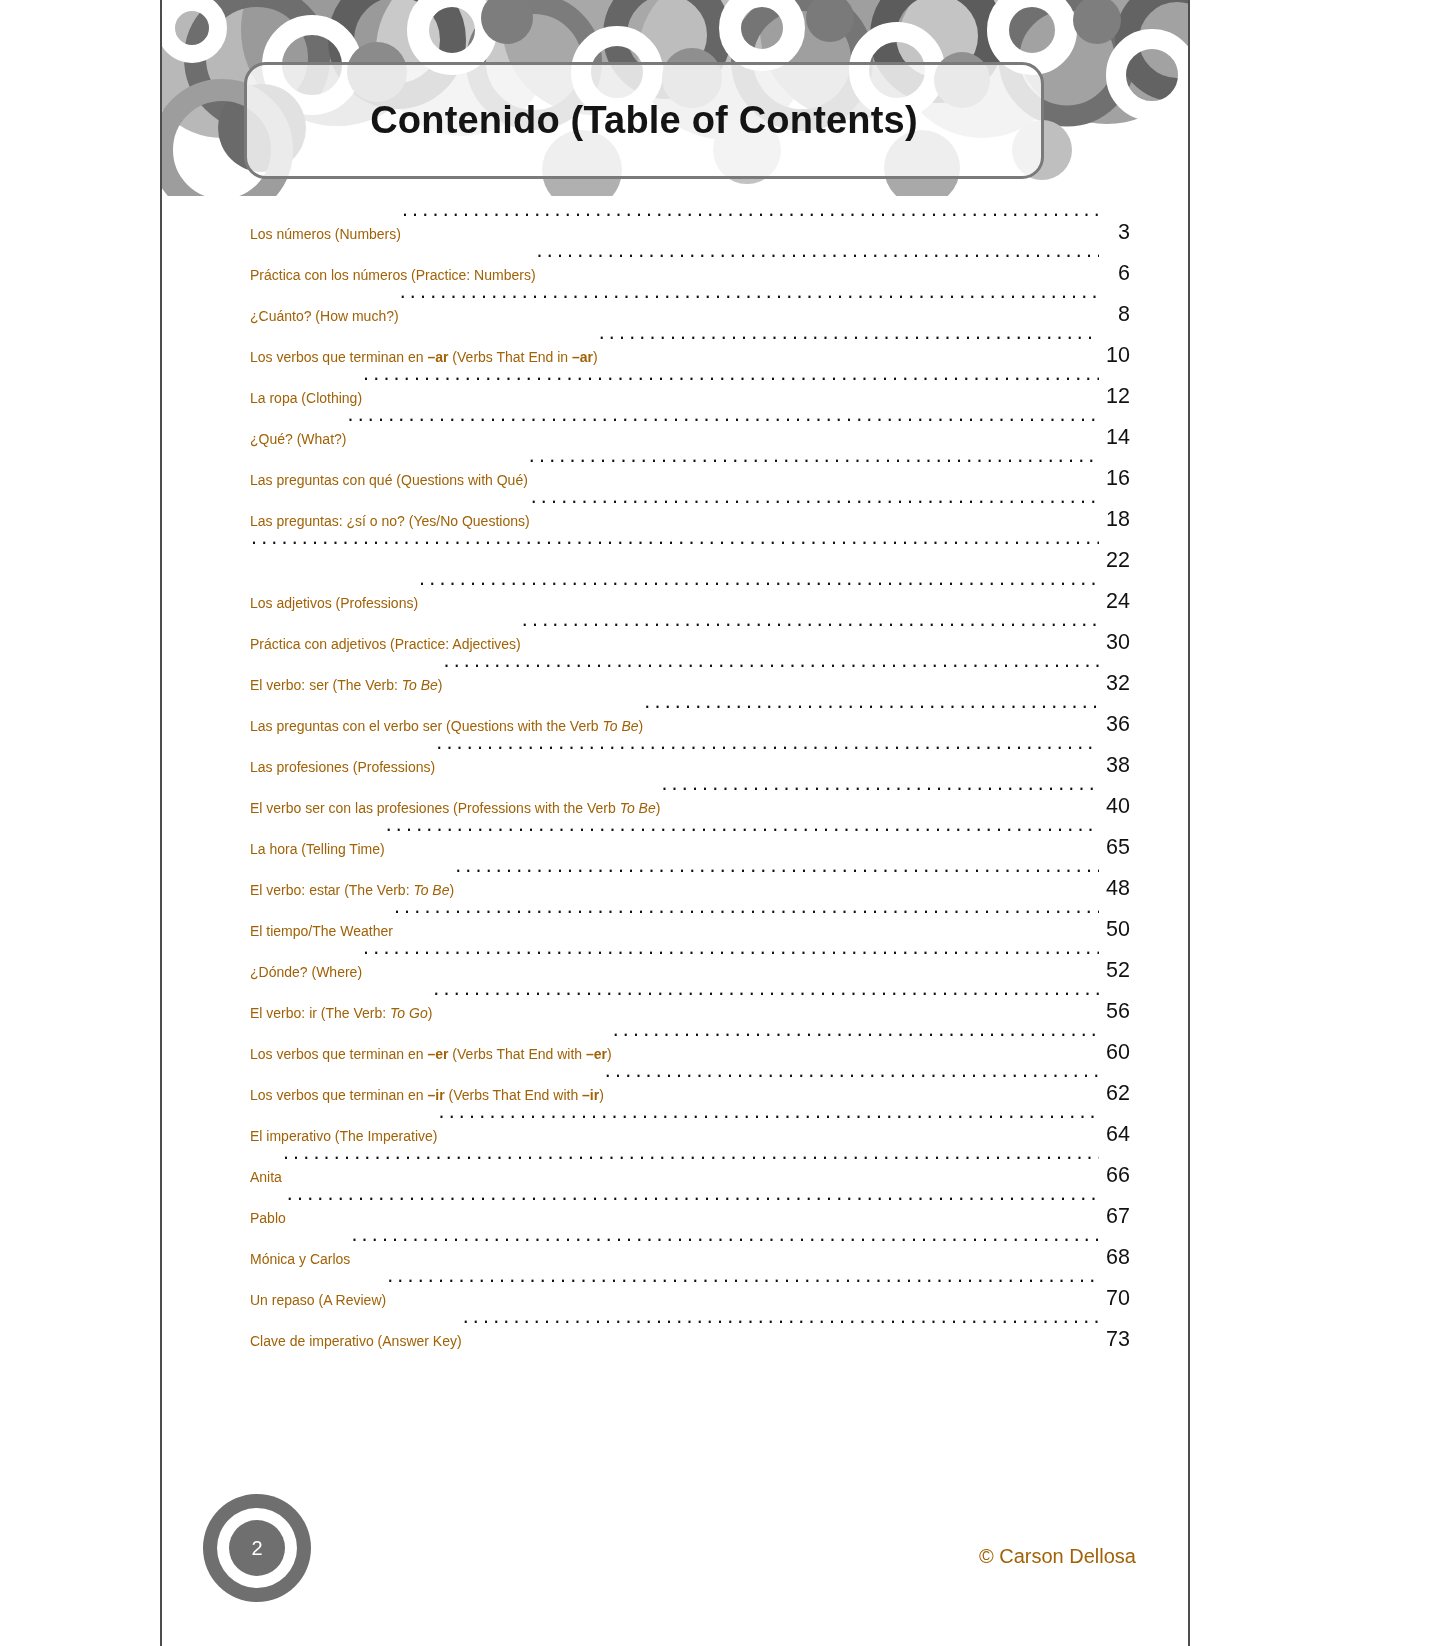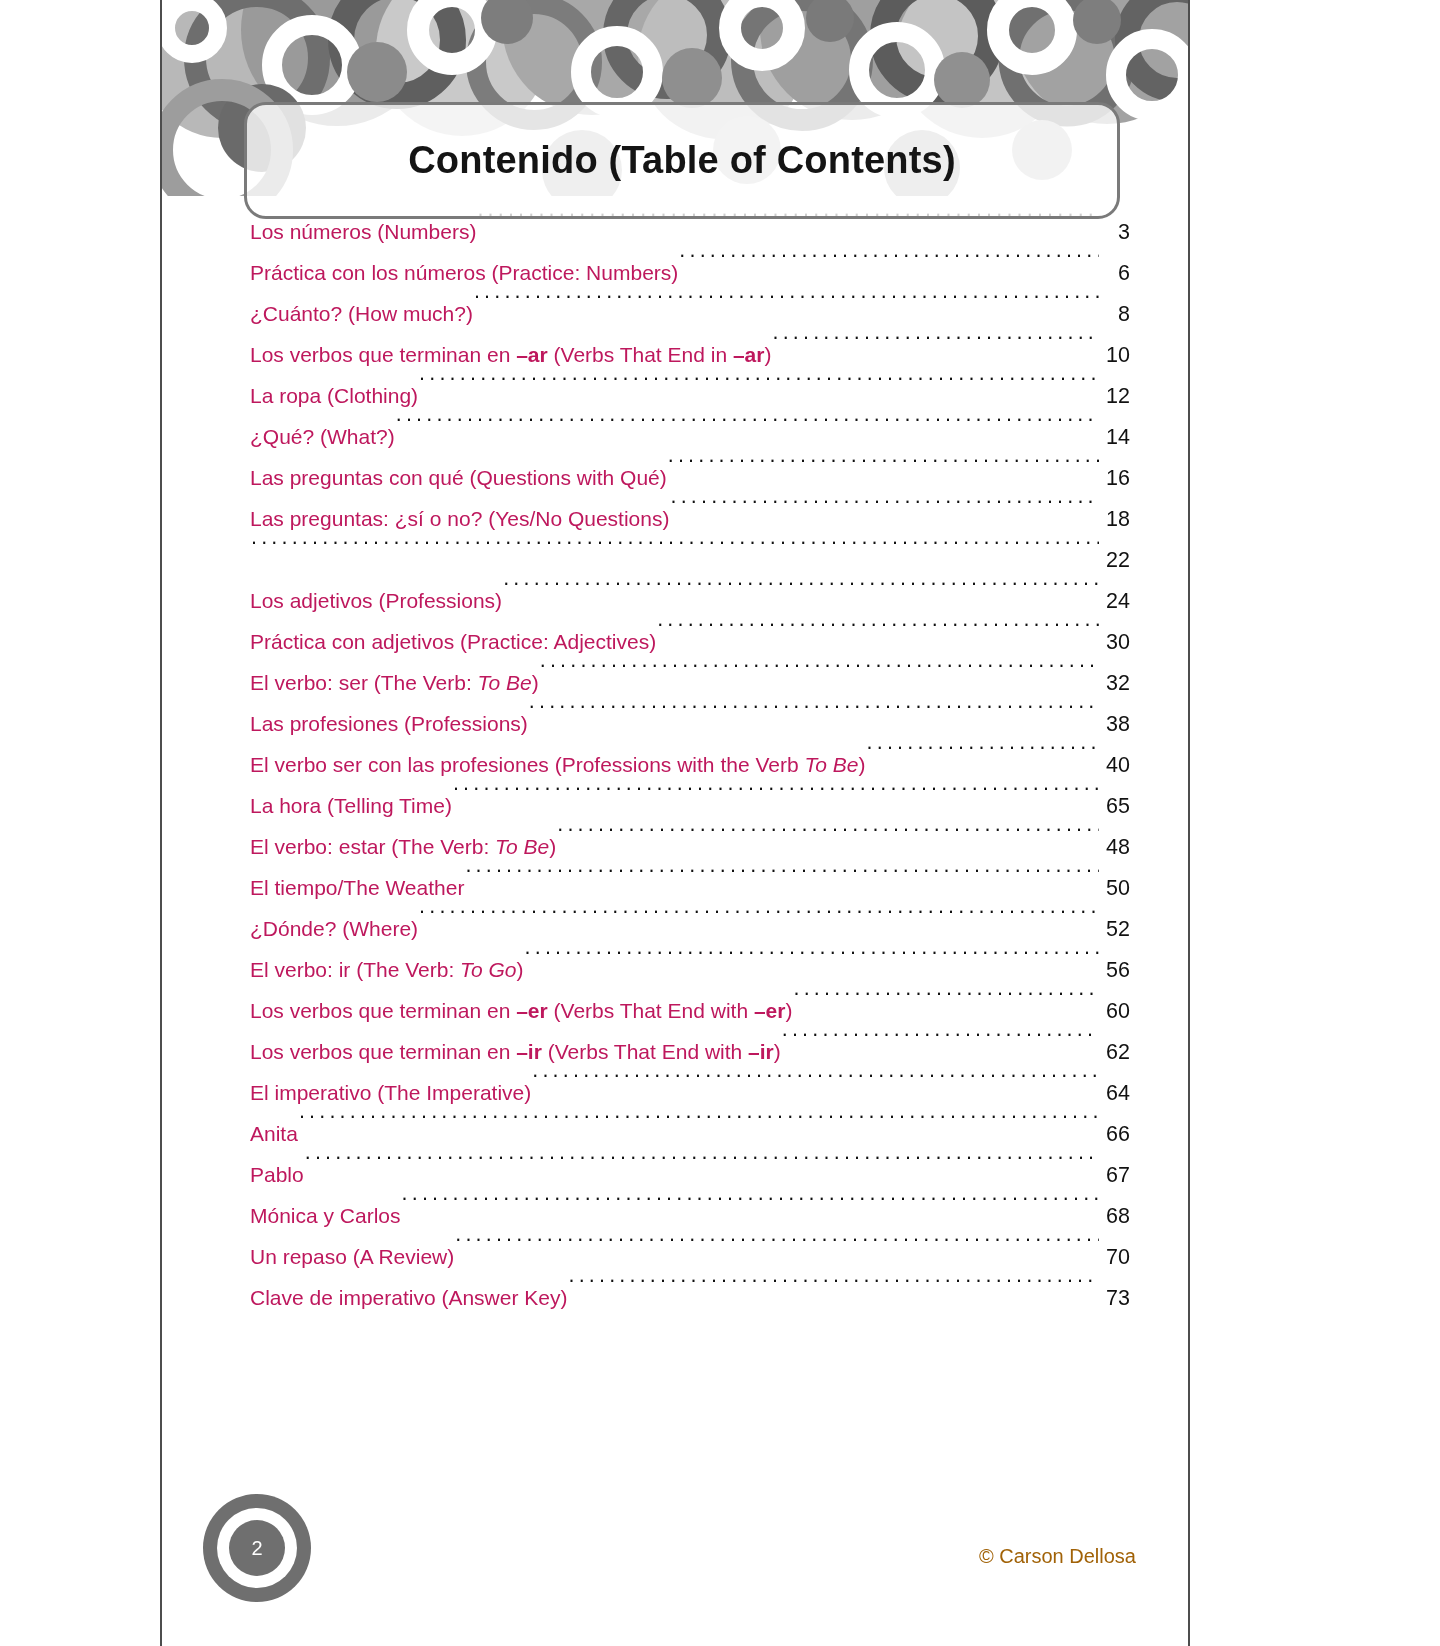--- a/index.html
+++ b/index.html
@@ -41,30 +41,29 @@
     overflow: hidden;
     background: #ffffff;
   }
   #banner svg { display: block; }
 
   
   #title-box {
     position: absolute;
     left: 82px;
     top: 62px;
-    width: 876px;
+    width: 800px;
     height: 117px;
     border: 3px solid #7a7a7a;
     border-radius: 22px;
     background: rgba(255,255,255,0.80);
     display: flex;
     align-items: center;
     justify-content: center;
     z-index: 5;
-    margin-top: 40px;
   }
   #title-text {
     font-size: 38px;
     font-weight: bold;
     color: #141414;
     letter-spacing: 0.2px;
     white-space: nowrap;
   }
 
   
@@ -81,22 +80,22 @@
     width: 100%;
     height: 41px;
     font-size: 21.5px;
     color: #111111;
     line-height: 41px;
     white-space: nowrap;
   }
 
   .toc-label {
     flex: 0 0 auto;
-    font-size: 21px;
-    color: #be185d;
+    font-size: 14px;
+    color: #a16207;
   }
   .toc-label b { font-weight: bold; }
   .toc-label i { }
 
   .toc-leader {
     flex: 1 1 auto;
     overflow: hidden;
     margin: 0 1px;
     position: relative;
     height: 41px;
@@ -280,20 +279,25 @@
           <span class="toc-label">Práctica con adjetivos (Practice: Adjectives)</span>
           <span class="toc-leader"></span>
           <span class="toc-page">30</span>
         </div>
         <div class="toc-row">
           <span class="toc-label">El verbo: ser (The Verb: <i>To Be</i>)</span>
           <span class="toc-leader"></span>
           <span class="toc-page">32</span>
         </div>
         <div class="toc-row">
+          <span class="toc-label">Las preguntas con el verbo ser (Questions with the Verb <i>To Be</i>)</span>
+          <span class="toc-leader"></span>
+          <span class="toc-page">36</span>
+        </div>
+        <div class="toc-row">
           <span class="toc-label">Las profesiones (Professions)</span>
           <span class="toc-leader"></span>
           <span class="toc-page">38</span>
         </div>
         <div class="toc-row">
           <span class="toc-label">El verbo ser con las profesiones (Professions with the Verb <i>To Be</i>)</span>
           <span class="toc-leader"></span>
           <span class="toc-page">40</span>
         </div>
         <div class="toc-row">

